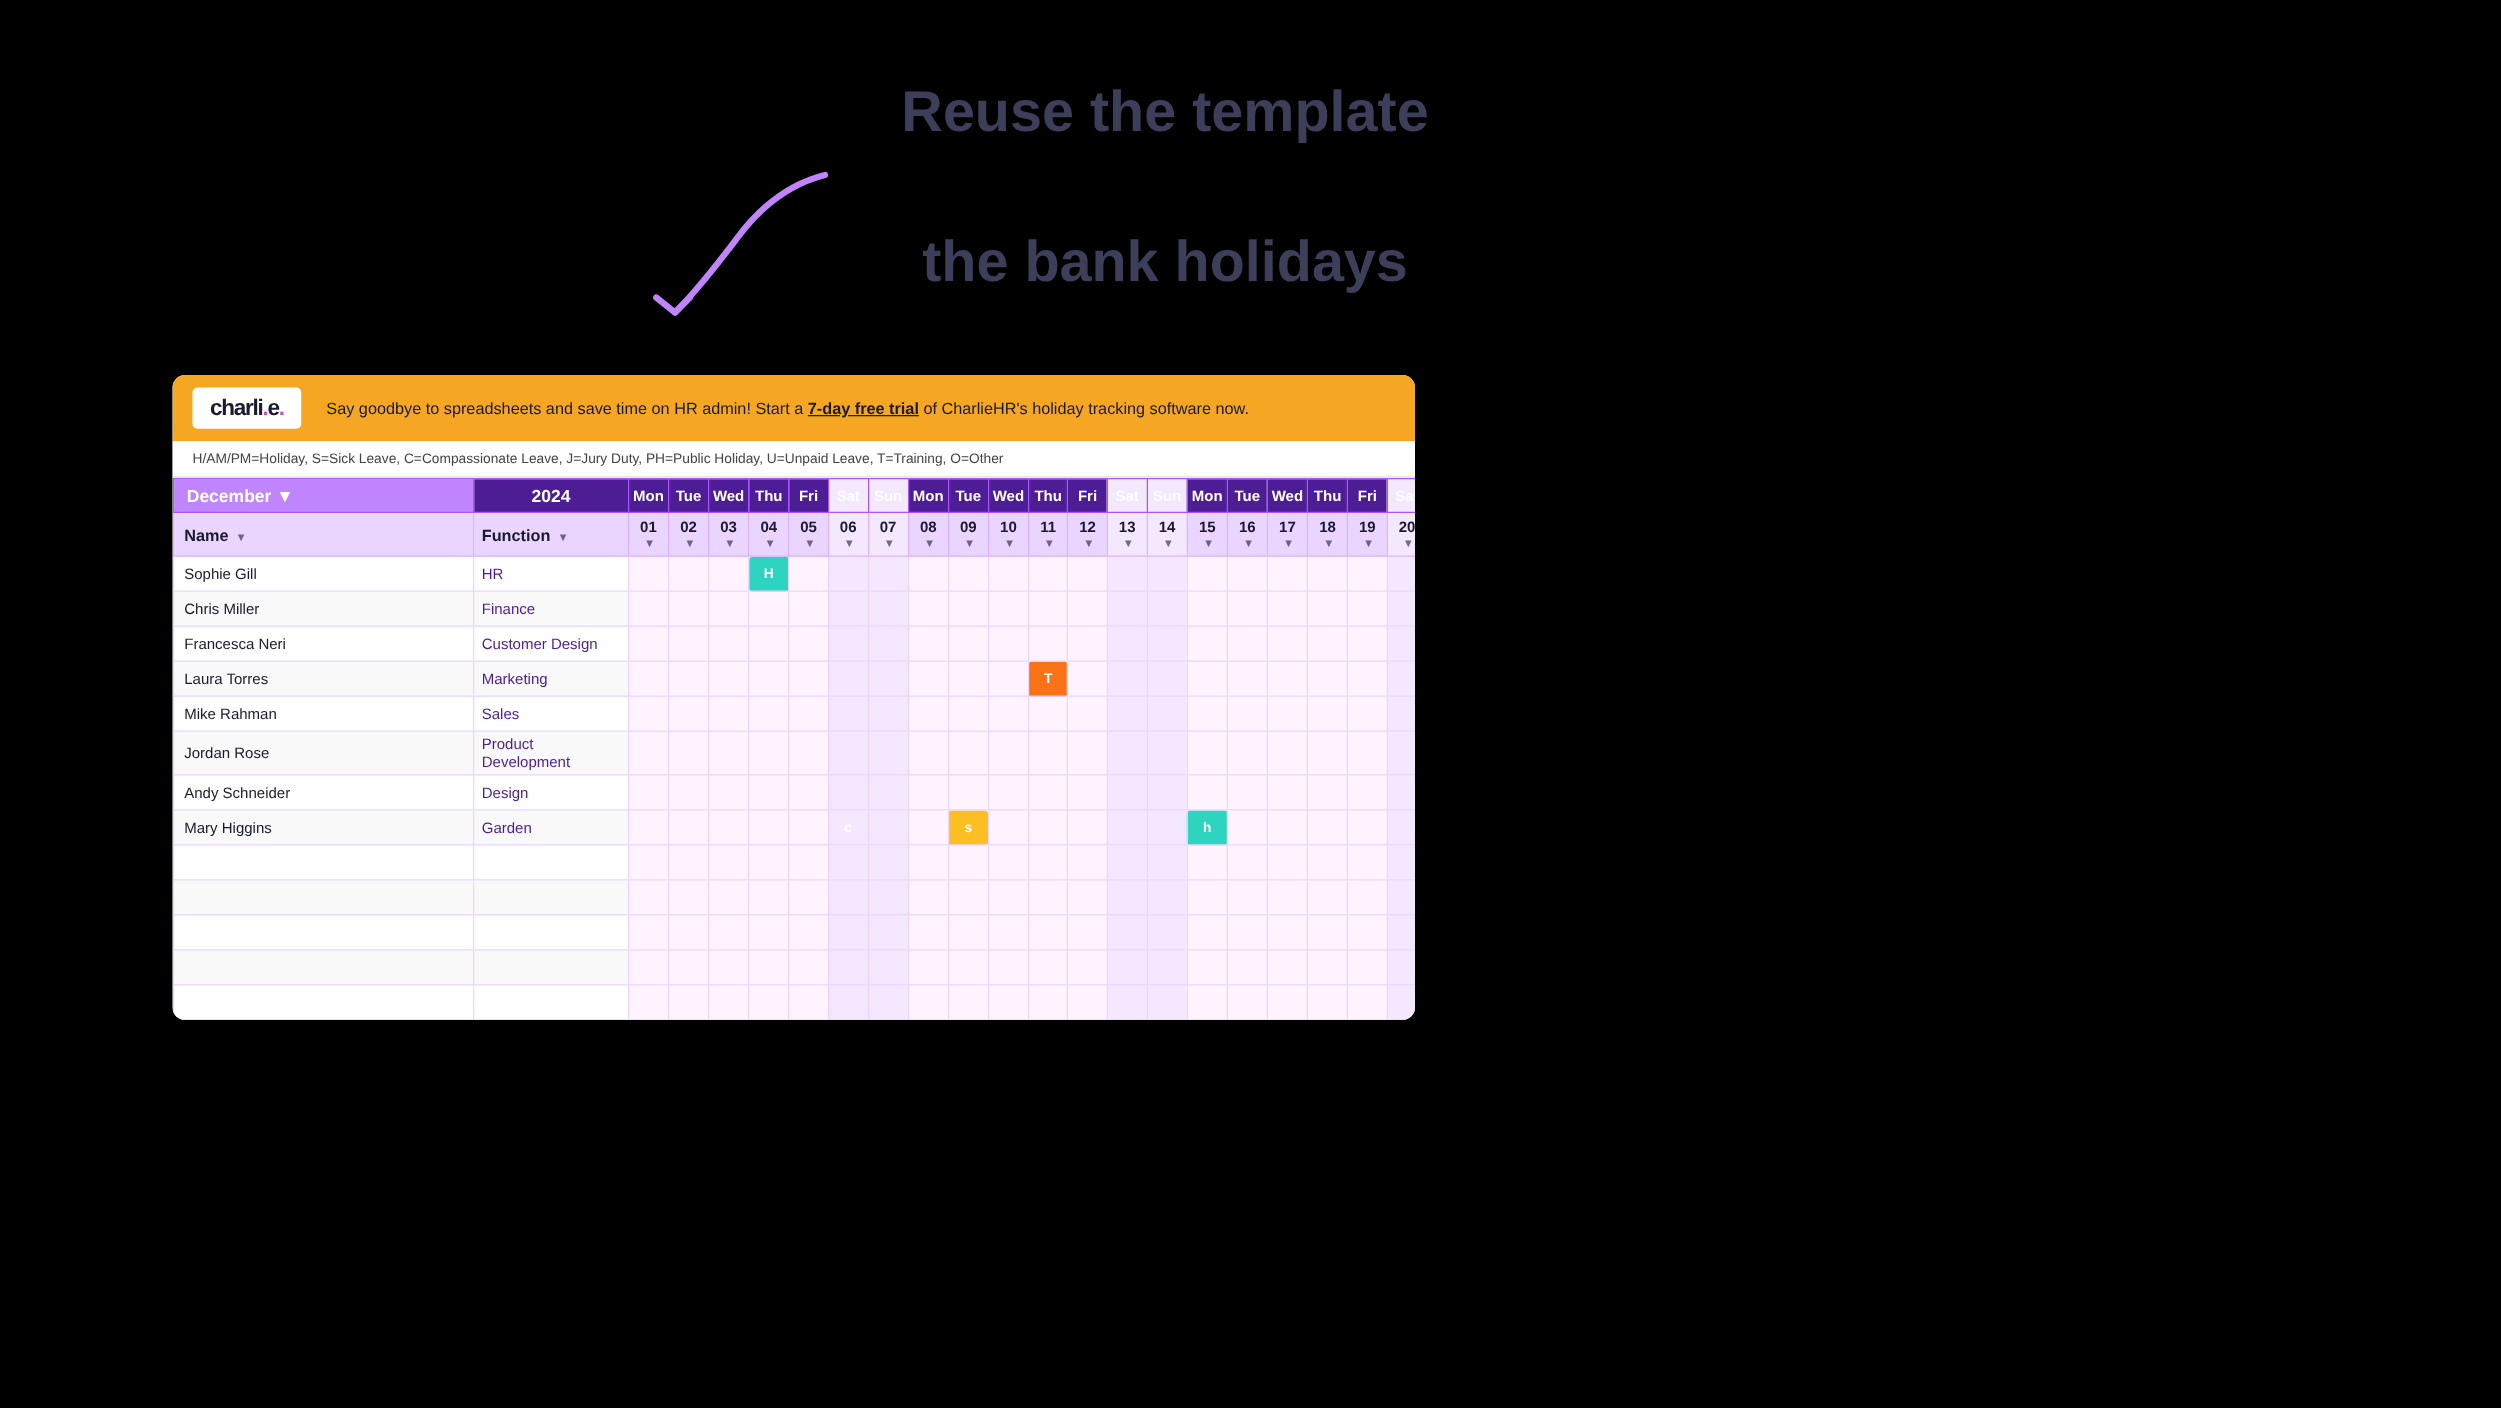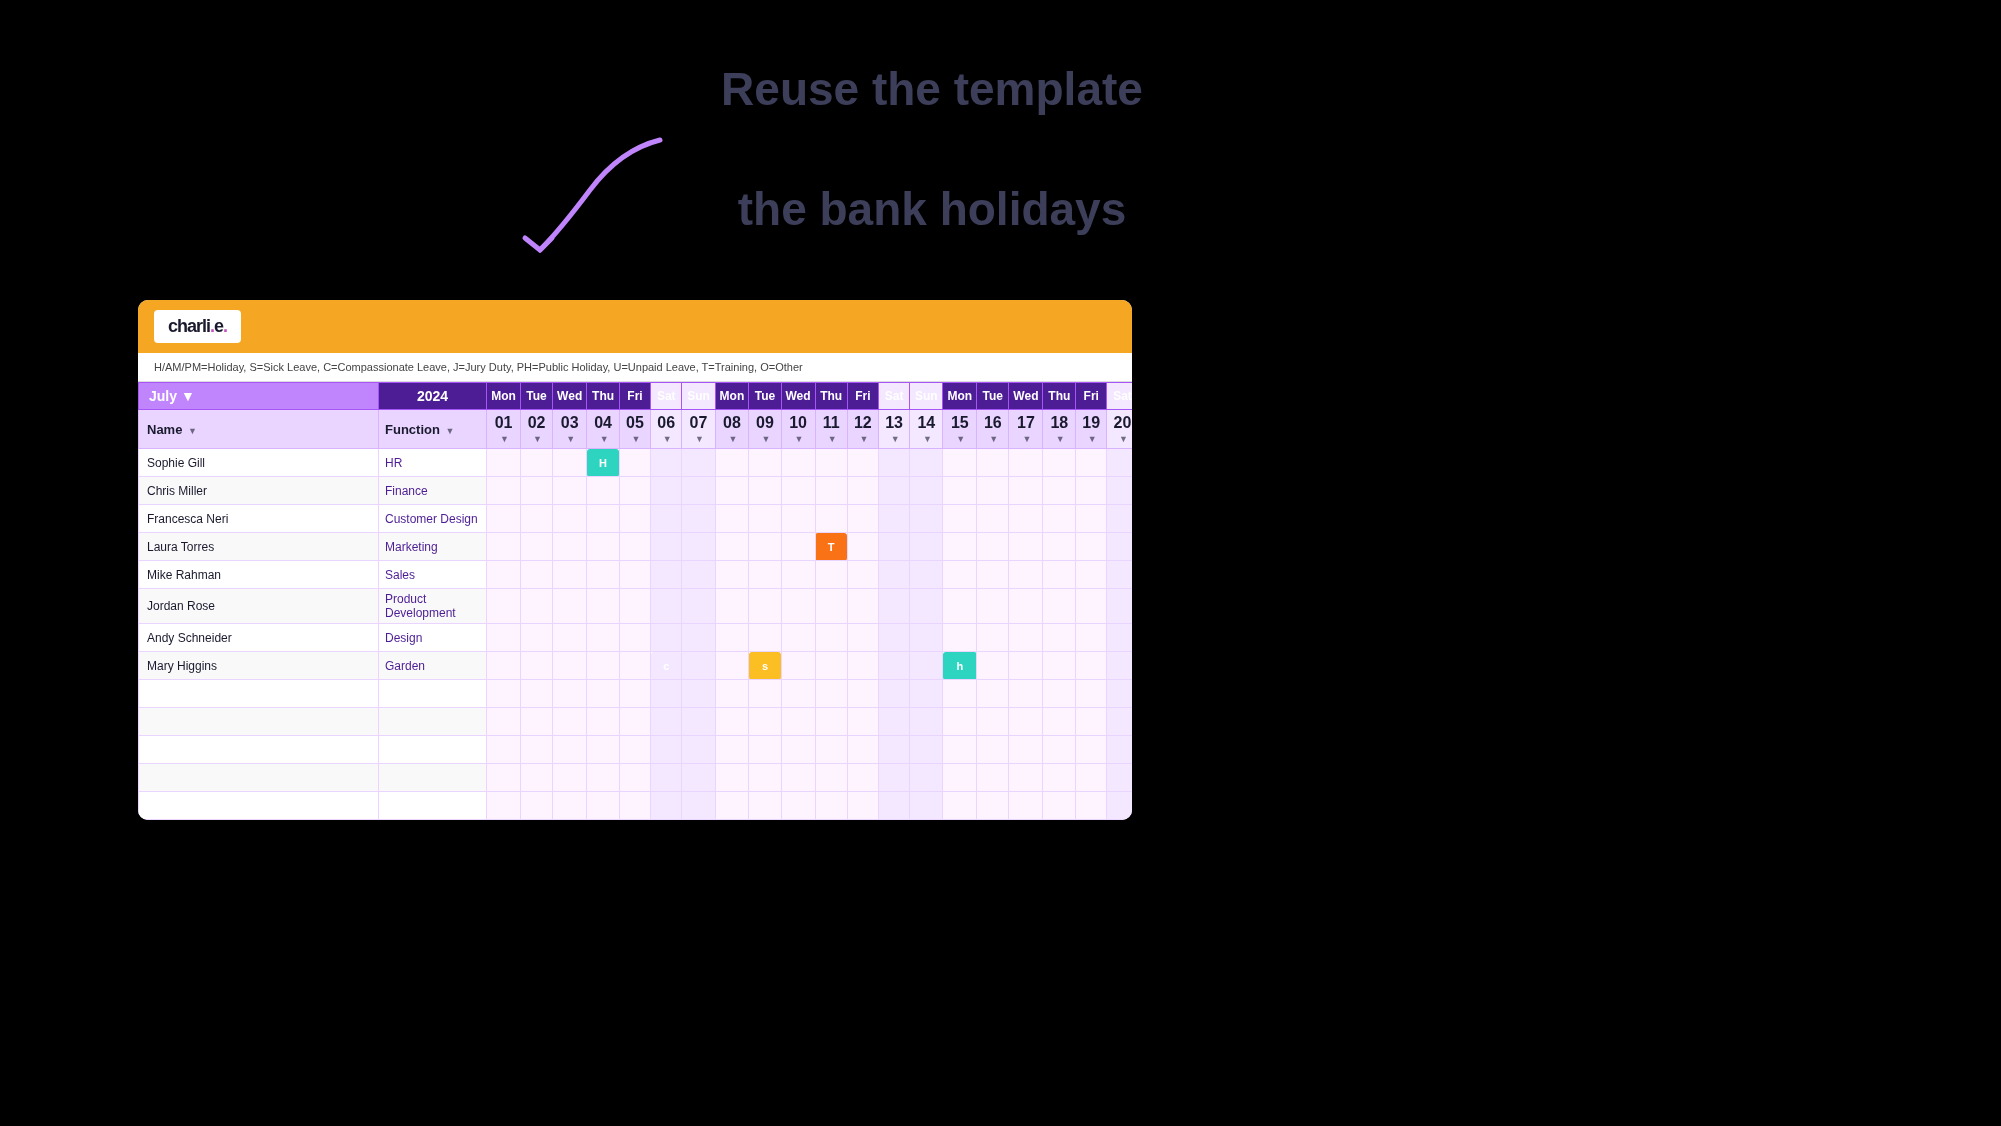--- a/index.html
+++ b/index.html
@@ -215,21 +215,21 @@
     }
 
     .filter-icon {
       display: inline-block;
       font-size: 9px;
       opacity: 0.6;
       margin-left: 2px;
     }
 
     .day-num {
-      font-size: 16px;
+      font-size: 12px;
       font-weight: 700;
     }
   </style>
 </head>
 <body>
 
 <div class="annotation-text">
   <span>Reuse the template</span><br>
   <br>
   <span>the bank holidays</span>
@@ -241,33 +241,36 @@
     <path d="M 50 120 L 35 108 M 50 120 L 62 108" stroke="#c084fc" stroke-width="5" fill="none" stroke-linecap="round"></path>
   </svg>
 </div>
 
 <div class="spreadsheet-wrapper">
 
   <div class="top-banner">
     <div class="logo-box">
       charli<span class="dot">.</span>e<span class="dot">.</span>
     </div>
+    <div class="banner-text">
+      <span>Say goodbye to spreadsheets and save time on HR admin! Start a </span><u>7-day free trial</u><span> of CharlieHR's holiday tracking software now.</span>
+    </div>
   </div>
 
   <div class="legend-row">
     <span>H/AM/PM=Holiday, S=Sick Leave, C=Compassionate Leave, J=Jury Duty, PH=Public Holiday, U=Unpaid Leave, T=Training, O=Other</span>
   </div>
 
   <div class="table-container">
     <table>
       <thead>
 
         <tr class="header-row-1">
           <th class="month-cell" colspan="1">
-            <span>July</span> ▼
+            <span>December</span> ▼
           </th>
           <th class="year-cell" colspan="1">
             <span>2024</span>
           </th>
 
           <th>Mon</th>
           <th>Tue</th>
           <th>Wed</th>
           <th>Thu</th>
           <th>Fri</th>

